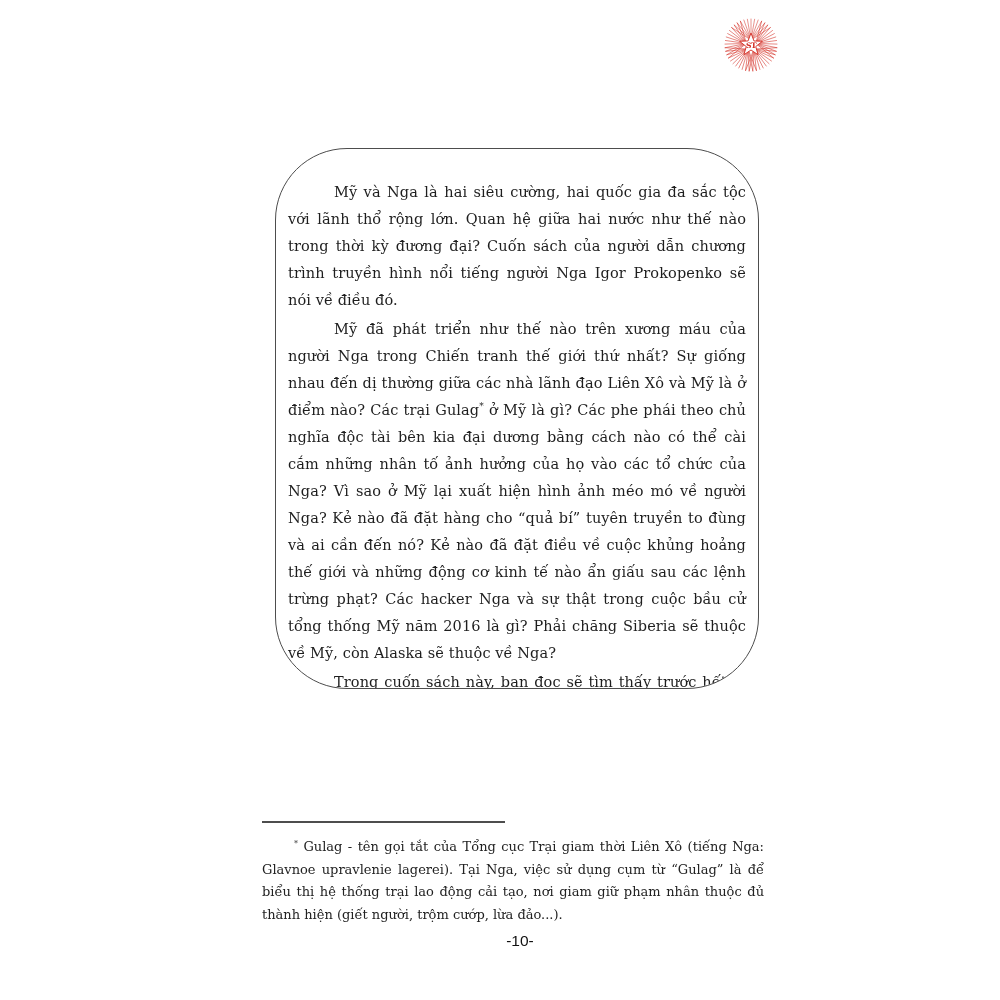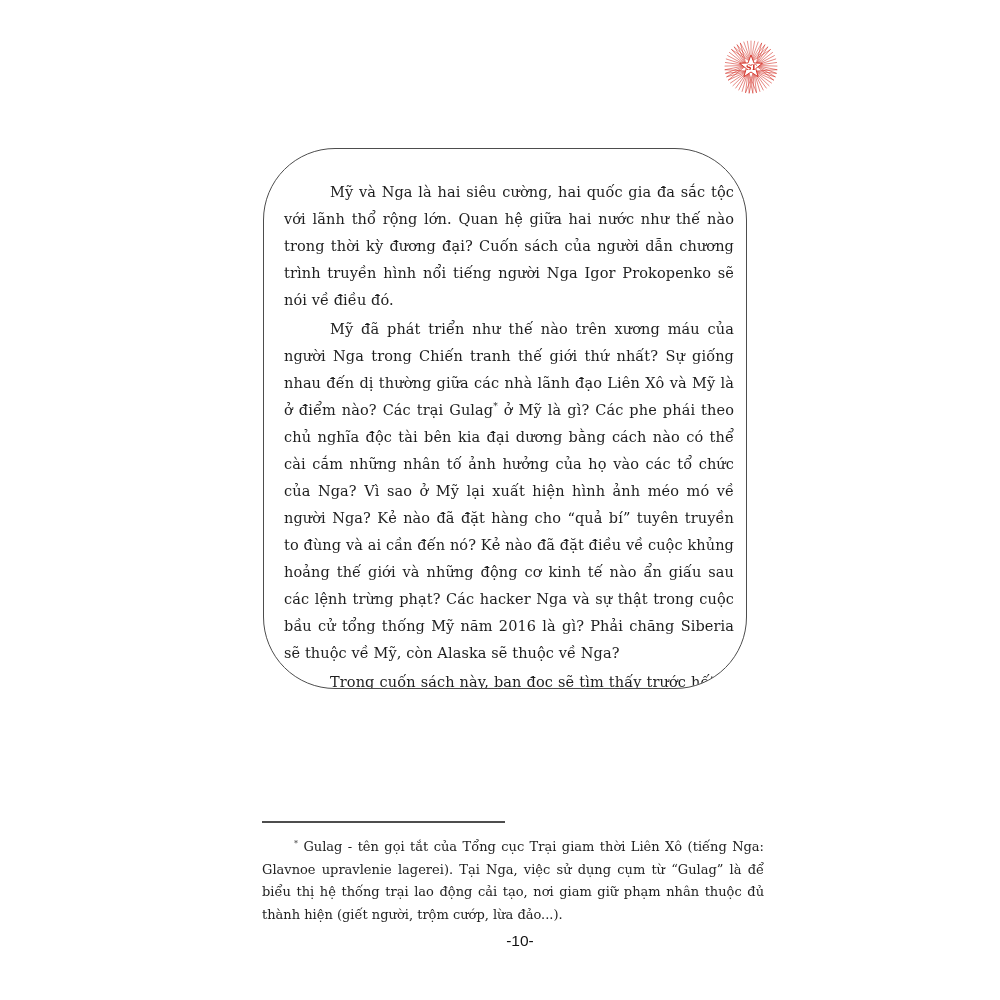--- a/index.html
+++ b/index.html
@@ -7,32 +7,32 @@
     width: 1000px; height: 1000px;
     background: #ffffff;
     position: relative;
     font-family: "DejaVu Serif", serif;
     color: #1e1e1e;
     overflow: hidden;
   }
 
   .logo {
     position: absolute;
-    left: 718px; top: 34px;
+    left: 718px; top: 12px;
     width: 66px; height: 66px;
   }
 
   .frame {
     position: absolute;
-    left: 263px; top: 148px;
+    left: 275px; top: 148px;
     width: 484px; height: 541px;
     box-sizing: border-box;
     border: 1.5px solid #4d4d4d;
     border-radius: 72px;
-    padding: 30px 12px 14px 20px;
+    padding: 30px 12px 14px 12px;
     overflow: hidden;
   }
   .frame p {
     margin: 0 0 2px 0;
     font-size: 14.5px;
     line-height: 27px;
     text-align: justify;
     text-indent: 46px;
     letter-spacing: 0.1px;
   }

